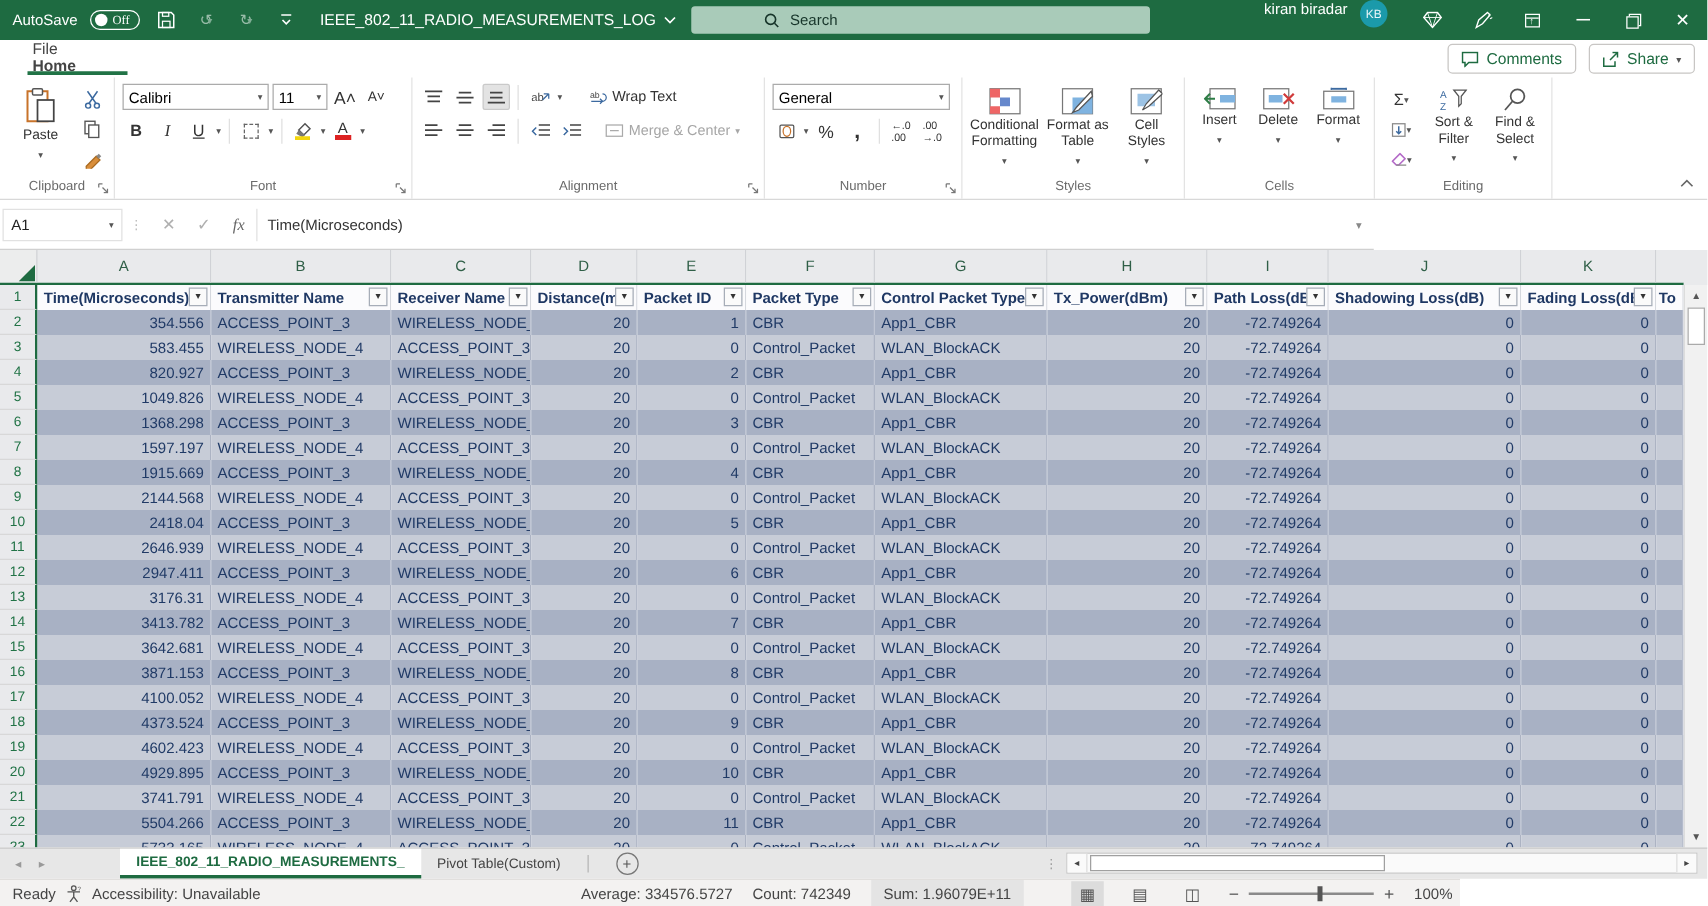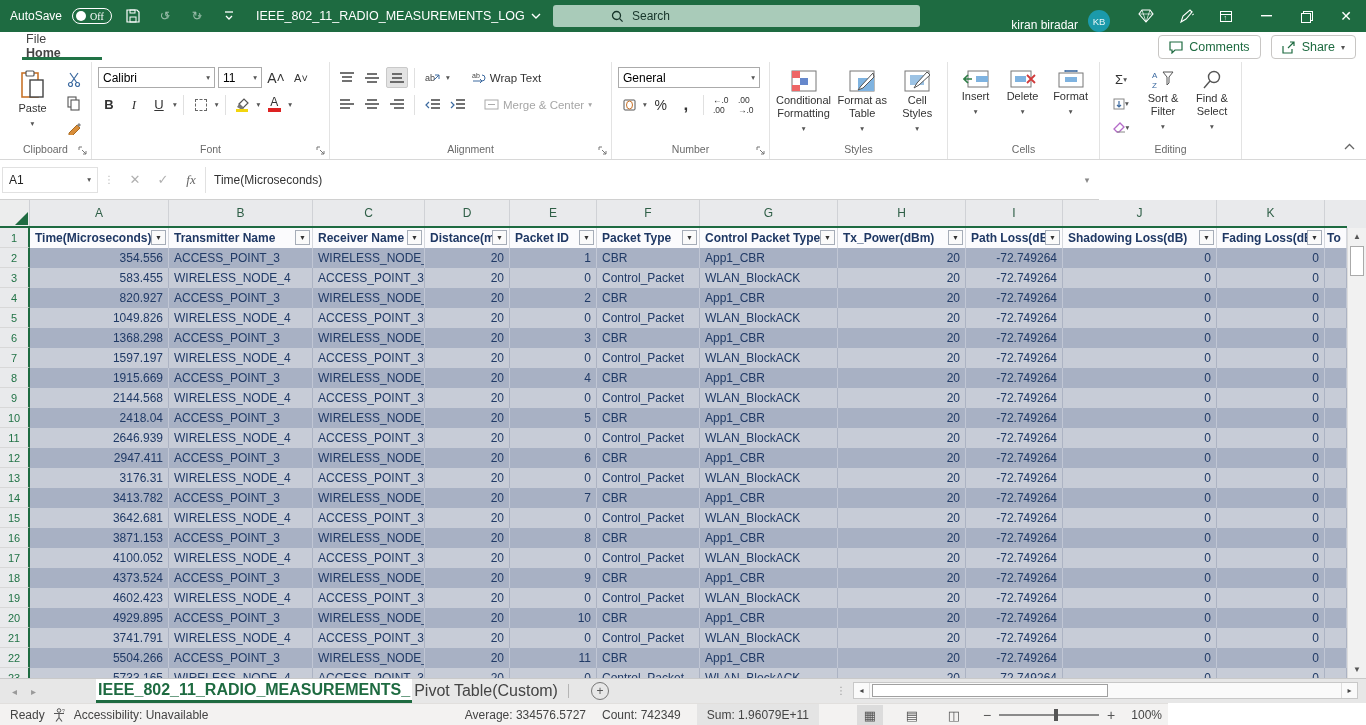--- a/index.html
+++ b/index.html
@@ -12,21 +12,21 @@
   .tb-left { display:flex; align-items:center; gap:10px; padding-left:10px; }
   .tb-text { font-size:12px; }
   .autosave-pill { display:inline-flex; align-items:center; gap:4px; border:1px solid #fff; border-radius:9px; height:16px; padding:0 7px 0 3px; cursor:pointer;font-family:Liberation Serif, serif; }
   .pill-dot { width:10px; height:10px; border-radius:50%; background:#fff; }
   .pill-text { font-size:10px; color:#fff; }
   .tb-icon { display:inline-flex; align-items:center; justify-content:center; width:22px; height:22px; cursor:pointer; }
   .tb-icon.faded { opacity:.55; }
   .tb-chev { font-size:8px; color:#cfe3d8; margin-left:-4px; }
   .tb-file { position:absolute; left:256px; top:0; height:32px; display:flex; align-items:center; gap:6px; font-size:12.5px; cursor:pointer; }
   .tb-search { position:absolute; left:553px; top:5px; width:367px; height:22px; background:#a9cbb9; border-radius:3px; display:flex; align-items:center; gap:8px; padding-left:58px; color:#17352a; cursor:text; }
-  .tb-right { position:absolute; right:0; top:0; height:32px; display:flex; align-items:flex-end; }
+  .tb-right { position:absolute; right:0; top:0; height:32px; display:flex; align-items:flex-start; }
   .tb-user { font-size:12px; margin-right:10px; }
   .avatar { width:22px; height:22px; border-radius:50%; background:#1b9aaa; color:#e8f6f8; font-size:9.5px; display:flex; align-items:center; justify-content:center; margin-right:16px; cursor:pointer; }
   .tb-sys { width:40px; height:32px; display:flex; align-items:center; justify-content:center; cursor:pointer; }
   .restore-glyph { position:relative; width:10px; height:10px; }
   .restore-glyph:before { content:""; position:absolute; left:2px; top:0; width:8px; height:8px; border:1px solid #fff; }
   .restore-glyph:after { content:""; position:absolute; left:0; top:2px; width:8px; height:8px; border:1px solid #fff; background:#1e6b41; }
   .ribbondisp-glyph { width:12px; height:11px; border:1px solid #fff; position:relative; }
   .ribbondisp-glyph:before { content:""; position:absolute; left:0; top:2px; width:10px; height:1px; background:#fff; }
   .ribbondisp-glyph:after { content:"↑"; position:absolute; left:2.5px; top:2px; font-size:7px; color:#fff; }
 
@@ -90,21 +90,21 @@
   
   .vscroll { position:absolute; top:228px; right:0; width:19px; height:450px; background:#f1f1f1; border-left:1px solid #dcdcdc; }
   .vs-arrow { height:17px; display:flex; align-items:center; justify-content:center; font-size:8px; color:#555; cursor:pointer; }
   .vs-thumb { position:absolute; top:18px; left:2px; width:14px; height:30px; background:#fff; border:1px solid #aaa; cursor:grab; }
   .vs-arrow.down { position:absolute; bottom:0; width:100%; }
 
   
   .sheettabs { position:absolute; top:678px; left:0; width:1366px; height:25px; background:#e7e7e7; border-top:1px solid #c9c9c9; display:flex; align-items:stretch; }
   .st-nav { display:flex; align-items:center; gap:14px; padding:0 14px 0 12px; color:#9a9a9a; font-size:10px; }
   .st-nav span { cursor:pointer; }
-  .stab { display:flex; align-items:center; padding:0 2px; font-size:16px; color:#444; cursor:pointer; white-space:nowrap; }
+  .stab { display:flex; align-items:center; padding:0 13px; font-size:11px; color:#444; cursor:pointer; white-space:nowrap; }
   .stab.active { background:#fff; color:#1e6b41; font-weight:bold; border-bottom:3px solid #1e6b41; }
   .st-sep { width:1px; height:14px; background:#b5b5b5; align-self:center; margin:0 8px; }
   .st-plus { width:18px; height:18px; border:1px solid #777; border-radius:50%; align-self:center; margin-left:14px; display:flex; align-items:center; justify-content:center; font-size:12px; color:#555; cursor:pointer; }
   .hscroll-zone { position:absolute; right:8px; top:3px; display:flex; align-items:center; gap:6px; }
   .hs-dots { color:#9a9a9a; font-size:10px; letter-spacing:1px; cursor:col-resize; }
   .hs-bar { position:relative; width:505px; height:17px; background:#fafafa; border:1px solid #c8c8c8; }
   .hs-arrow { position:absolute; top:0; width:16px; height:15px; display:flex; align-items:center; justify-content:center; font-size:8px; color:#444; cursor:pointer; background:#fafafa; }
   .hs-arrow.left { left:0; border-right:1px solid #ddd; }
   .hs-arrow.right { right:0; border-left:1px solid #ddd; }
   .hs-thumb { position:absolute; left:18px; top:1px; width:236px; height:13px; background:#fff; border:1px solid #a0a0a0; cursor:grab; }

